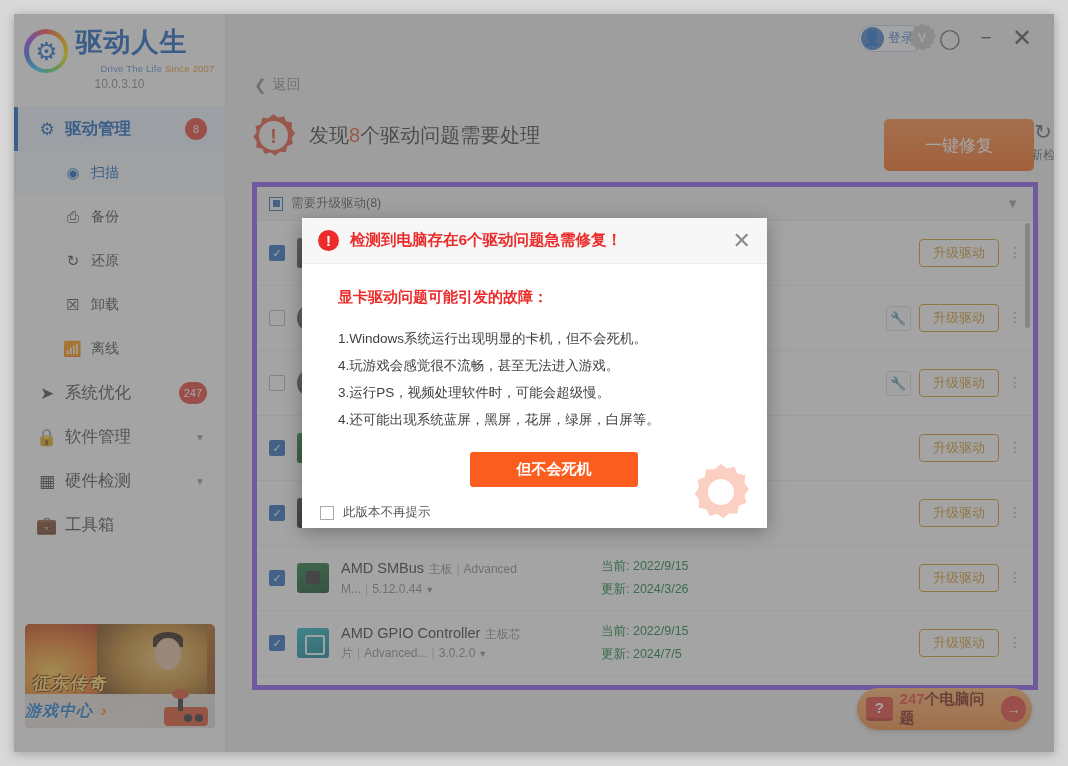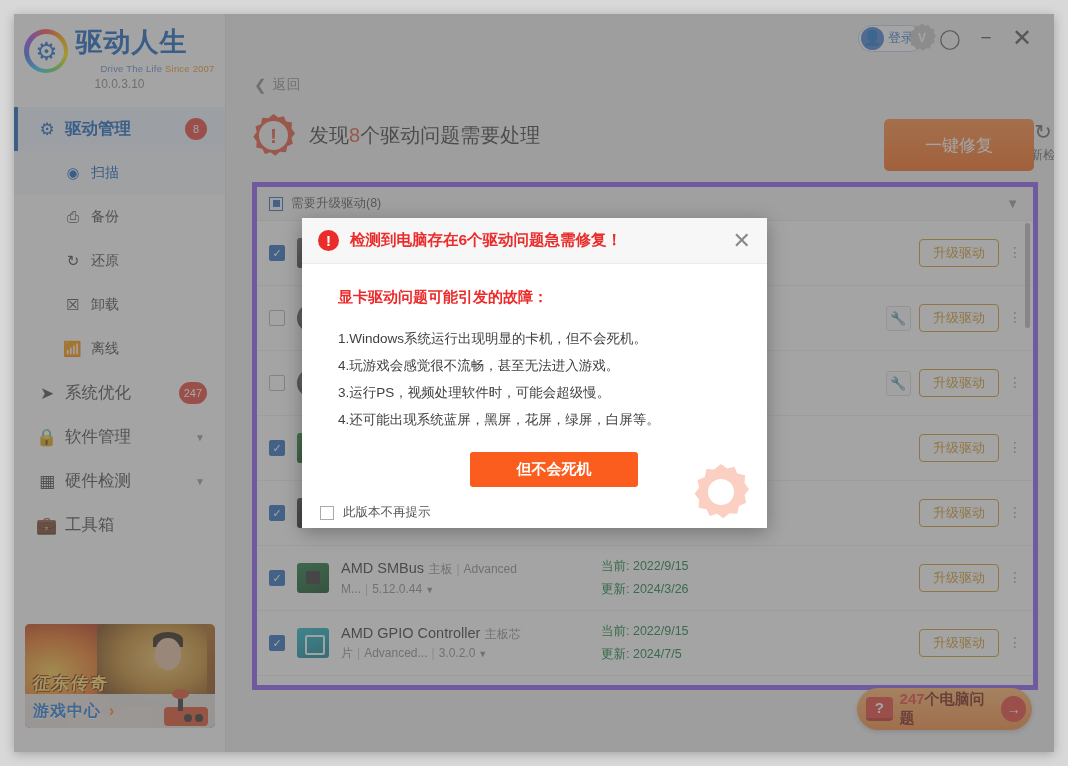--- a/index.html
+++ b/index.html
@@ -117,21 +117,21 @@
   .promo-title-cn {
     position: absolute; left: 8px; top: 48px;
     font-size: 17px; font-weight: bold; letter-spacing: 2px;
     color: #ffe36a;
     text-shadow: 1px 1px 0 #7a2100, -1px -1px 0 #7a2100;
     transform: skewX(-6deg);
   }
   .promo-bar {
     position: absolute; left: 0; bottom: 0; width: 100%; height: 34px;
     background: rgba(236,236,236,0.92);
-    display: flex; align-items: center; padding-left: 8px; gap: 8px;
+    display: flex; align-items: center; padding-left: 0; gap: 8px; font-style: italic;
   }
   .promo-bar-text {
     font-size: 16px; font-weight: bold; color: #1f7ad4; letter-spacing: 1px;
     text-shadow: 0 1px 0 #fff;
   }
   .promo-bar-arrow { color: #f0862a; font-size: 16px; font-weight: bold; }
   .promo-stick {
     position: absolute; right: 7px; bottom: 2px; width: 44px; height: 32px;
   }
   .promo-stick .base { position: absolute; bottom: 0; left: 0; width: 44px; height: 19px; border-radius: 4px; background: #e0502a; }

